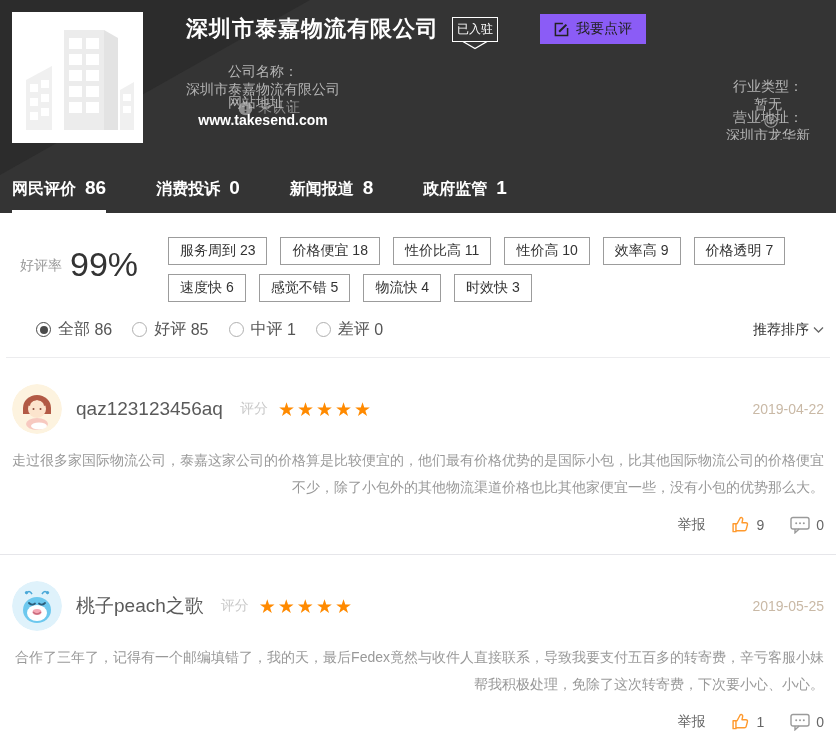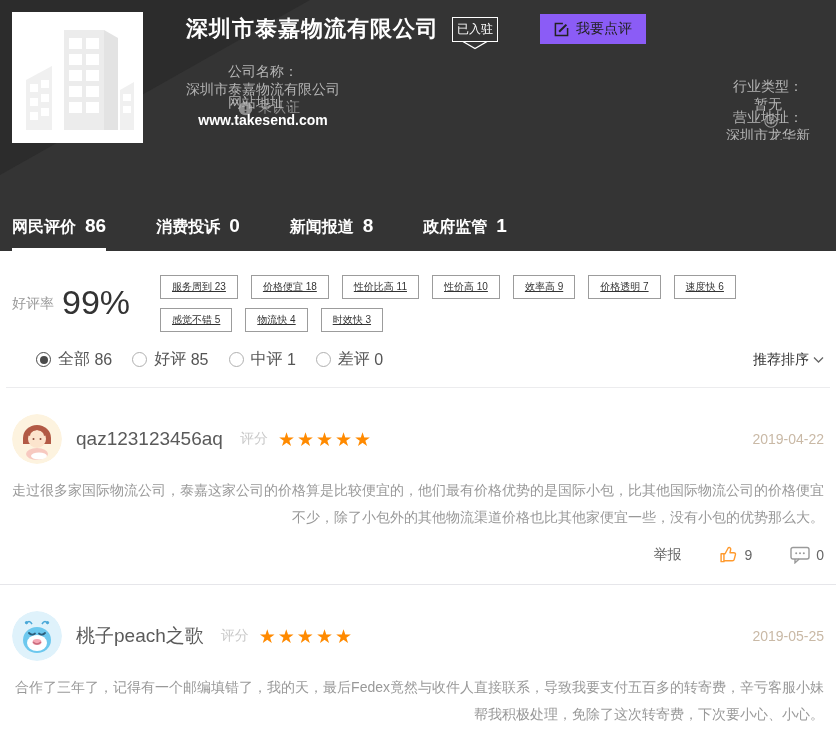--- a/index.html
+++ b/index.html
@@ -2,21 +2,21 @@
 <html><head>
 <meta charset="utf-8">
 <style>
   html,body{margin:0;padding:0;}
   body{
     width:836px;height:733px;overflow:hidden;background:#fff;
     font-family:"Liberation Sans","DejaVu Sans",sans-serif;
     -webkit-font-smoothing:antialiased;
   }
   
-  .header{position:relative;height:251px;background:#343434;overflow:hidden;}
+  .header{position:relative;height:213px;background:#343434;overflow:hidden;}
   .header .diag{position:absolute;top:0;left:0;width:310px;height:175px;background:#2c2c2c;
     clip-path:polygon(0 0,100% 0,0 100%);}
   .logo{position:absolute;left:12px;top:12px;width:131px;height:131px;background:#fff;}
   .title-row{position:absolute;left:186px;top:14px;display:flex;align-items:center;}
   .company-title{font-size:22px;font-weight:bold;color:#fff;letter-spacing:1px;}
   .badge{position:relative;margin-left:13px;border:1px solid #fff;color:#fff;font-size:12px;
     padding:3px 4px;white-space:nowrap;}
   .badge .tail{position:absolute;left:50%;transform:translateX(-50%);top:100%;line-height:0;}
   .review-btn{margin-left:42px;background:#8b5cf6;color:#222;font-size:14px;border:none;
     padding:6px 14px;display:flex;align-items:center;gap:7px;cursor:pointer;white-space:nowrap;}
@@ -27,46 +27,46 @@
   .verify{display:flex;align-items:center;margin-left:12px;color:#8a8a8a;}
   .verify svg{margin-right:5px;}
   .info-icon{margin-left:5px;display:inline-flex;}
   .tabs{position:absolute;left:12px;bottom:0;display:flex;}
   .tab{margin-right:50px;padding-bottom:13px;position:relative;color:#fff;font-weight:bold;
     font-size:16px;cursor:pointer;display:flex;align-items:baseline;}
   .tab .count{font-size:19px;margin-left:9px;}
   .tab.active::after{content:"";position:absolute;left:0;bottom:0;height:3px;width:100%;background:#fff;}
   
   .summary{display:flex;padding:24px 12px 0;}
-  .rating{width:148px;display:flex;align-items:flex-start;padding-top:8px;}
+  .rating{width:148px;display:flex;align-items:flex-start;padding-top:8px;margin-left:8px;}
   .rating-label{font-size:14px;color:#999;padding-top:12px;}
   .rating-value{font-size:34px;color:#333;margin-left:8px;}
   .tags{flex:1;display:flex;flex-wrap:wrap;align-content:flex-start;}
-  .tag{border:1px solid #9c9c9c;padding:4px 11px;font-size:10px;color:#333;
-    margin:0 13px 9px 0;white-space:nowrap;cursor:pointer;text-decoration:underline;}
+  .tag{border:1px solid #9c9c9c;padding:4px 11px;font-size:14px;color:#333;
+    margin:0 13px 9px 0;white-space:nowrap;cursor:pointer;}
   
   .filter-row{display:flex;align-items:center;padding:8px 12px 0;margin-left:24px;}
   .filter-opt{display:flex;align-items:center;margin-right:20px;font-size:16px;color:#555;cursor:pointer;}
   .radio{width:13px;height:13px;border:1px solid #b0b0b0;border-radius:50%;margin-right:7px;
     display:inline-flex;align-items:center;justify-content:center;background:#fff;}
   .filter-opt.selected .radio{border-color:#4a4a4a;}
   .filter-opt.selected .radio::after{content:"";width:8px;height:8px;border-radius:50%;background:#4a4a4a;}
   .sort{margin-left:auto;display:flex;align-items:center;gap:4px;font-size:14px;color:#333;cursor:pointer;}
   .divider{border-top:1px solid #ececee;margin:17px 6px 0;}
   
   .review{padding:26px 12px 0;border-bottom:1px solid #e6e6ea;margin:0 0;}
   .review:last-child{border-bottom:none;}
   .review-head{display:flex;align-items:center;}
   .avatar{width:50px;height:50px;border-radius:50%;overflow:hidden;flex:0 0 auto;}
   .username{margin-left:14px;font-size:19px;color:#5a5a5a;}
   .score-label{margin-left:17px;font-size:14px;color:#c9c9c9;}
   .stars{margin-left:10px;font-size:19px;color:#ff8a00;letter-spacing:2px;line-height:1;}
   .date{margin-left:auto;font-size:14px;color:#c9b9a6;}
   .review-text{margin:13px 0 0;font-size:14px;color:#999;line-height:27px;text-align:right;}
-  .review-actions{display:flex;justify-content:flex-end;align-items:center;margin:14px 0 20px;gap:12px;}
+  .review-actions{display:flex;justify-content:flex-end;align-items:center;margin:14px 0 20px;}
   .report{font-size:14px;color:#666;cursor:pointer;}
   .act{display:flex;align-items:center;gap:6px;margin-left:26px;font-size:14px;color:#666;cursor:pointer;}
 </style>
 </head>
 <body>
 
 <div class="header">
   <div class="diag"></div>
 
   <div class="logo">

